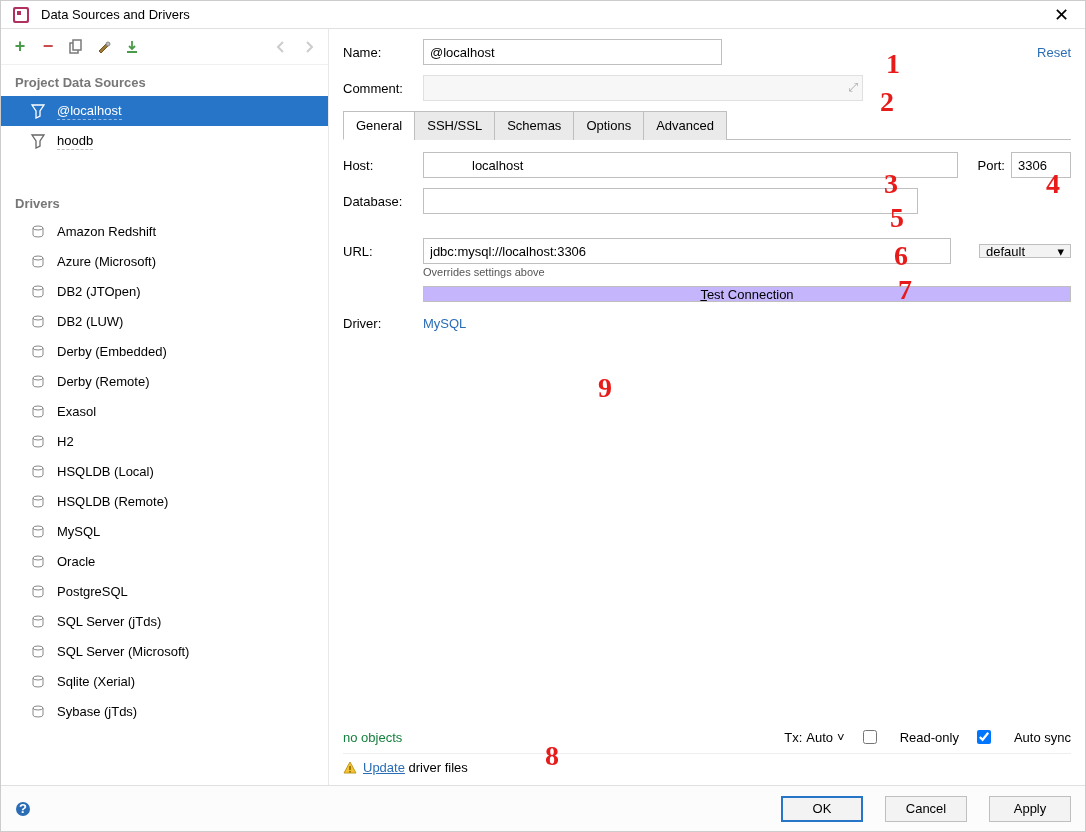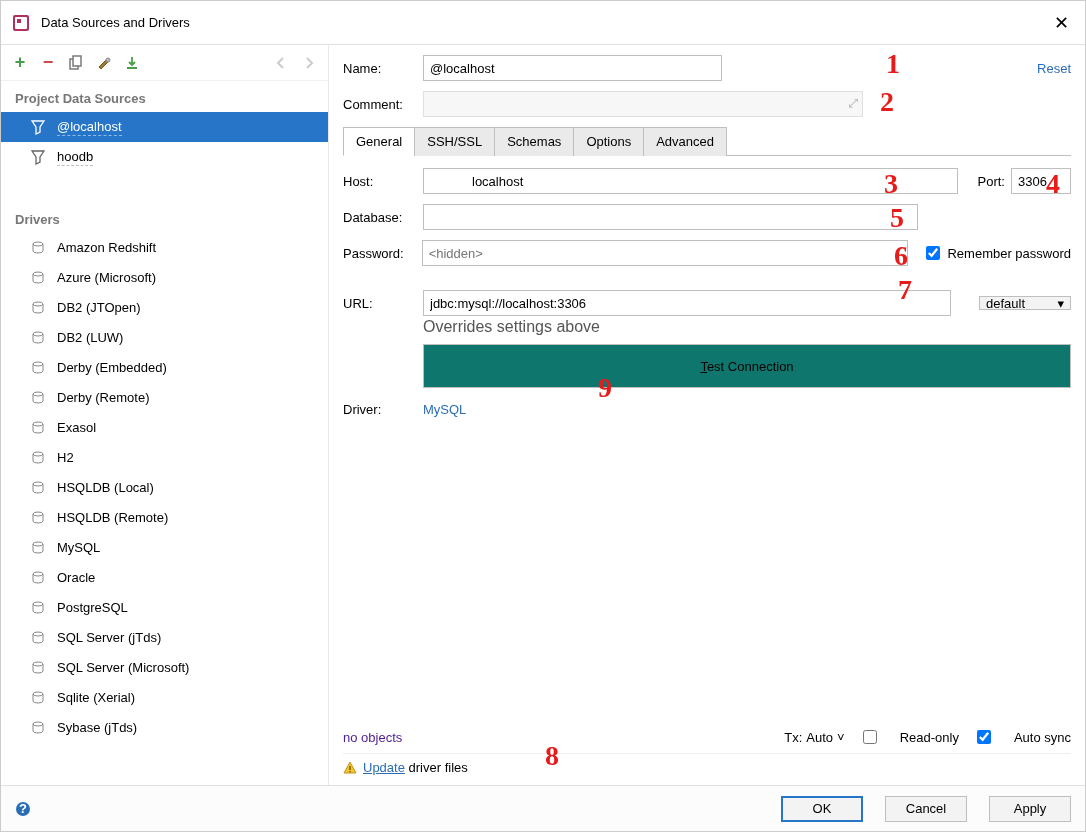--- a/index.html
+++ b/index.html
@@ -1,18 +1,18 @@
 <!DOCTYPE html>
 <html><head>
 <meta charset="utf-8">
 <style>
   * { box-sizing: border-box; font-family: "Segoe UI", Arial, sans-serif; font-size: 13px; }
   body { margin: 0; width: 1086px; height: 832px; background: #f2f2f2; overflow: hidden; position: relative; }
   .window { width: 1086px; height: 832px; background: #fff; display: flex; flex-direction: column; border: 1px solid #ccc; }
-  .titlebar { height: 44px; display: flex; align-items: center; padding: 0 10px; border-bottom: 1px solid #e0e0e0; }
+  .titlebar { height: 28px; display: flex; align-items: center; padding: 0 10px; border-bottom: 1px solid #e0e0e0; }
   .titlebar .logo { width: 20px; height: 20px; margin-right: 10px; }
   .titlebar .title { flex: 1; font-size: 13px; }
   .titlebar .close { font-size: 18px; cursor: pointer; padding: 0 6px; }
   .body { flex: 1; display: flex; min-height: 0; }
   .sidebar { width: 328px; border-right: 1px solid #e8e8e8; display: flex; flex-direction: column; background: #fff; overflow: hidden; }
   .toolbar { height: 36px; display: flex; align-items: center; padding: 0 8px; gap: 6px; border-bottom: 1px solid #f0f0f0; }
   .toolbar .tbtn { width: 22px; height: 22px; display: flex; align-items: center; justify-content: center; cursor: pointer; }
   .toolbar .spacer { flex: 1; }
   .section-head { color: #777; font-weight: 600; padding: 10px 14px 6px; font-size: 13px; }
   .item { height: 30px; display: flex; align-items: center; padding: 0 14px 0 28px; cursor: pointer; gap: 10px; }
@@ -39,28 +39,28 @@
   .form-row .lbl { width: 80px; }
   .form-row input { height: 26px; padding: 2px 6px; border: 1px solid #bfbfbf; background: #fff; }
   .form-row .flex { flex: 1; min-width: 0; padding-left: 48px; }
   .port-lbl { margin-left: 20px; margin-right: 6px; }
   .port-input { width: 60px; }
   .remember { margin-left: 14px; display: flex; align-items: center; gap: 4px; font-size: 12px; white-space: nowrap; }
   .url-row { display: flex; align-items: center; margin-top: 14px; }
   .url-row .lbl { width: 80px; }
   .url-row input { flex: 1; min-width: 0; height: 26px; padding: 2px 6px; border: 1px solid #bfbfbf; }
   .url-select { width: 92px; height: 14px; margin-left: 28px; border: 1px solid #bfbfbf; background: #f3f3f3; display: flex; align-items: center; justify-content: space-between; padding: 0 6px; cursor: pointer; }
-  .override { margin-left: 80px; font-size: 16px; color: #555; margin-top: 2px; margin-bottom: 8px; }
-  .test-btn { margin-left: 80px; height: 44px; padding: 0 16px; border: 1px solid #bfbfbf; background: #0f766e; cursor: pointer; }
+  .override { margin-left: 80px; font-size: 11px; color: #555; margin-top: 2px; margin-bottom: 8px; }
+  .test-btn { margin-left: 80px; height: 16px; padding: 0 16px; border: 1px solid #bfbfbf; background: #c4b5fd; cursor: pointer; }
   .driver-row { margin-top: 14px; display: flex; }
   .driver-row .lbl { width: 80px; }
   .driver-link { color: #2a6db5; cursor: pointer; }
   .main-bottom { margin-top: auto; padding-top: 8px; }
   .status-row { display: flex; align-items: center; padding: 6px 0; }
-  .status-row .noobj { color: #4c1d95; }
+  .status-row .noobj { color: #15803d; }
   .status-row .right { margin-left: auto; display: flex; align-items: center; gap: 14px; }
   .tx { display: flex; align-items: center; gap: 4px; cursor: pointer; }
   .chk { display: flex; align-items: center; gap: 20px; }
   .update-row { display: flex; align-items: center; gap: 6px; padding: 6px 0 10px; border-top: 1px solid #eee; }
   .update-link { color: #2a6db5; text-decoration: underline; cursor: pointer; }
   .footer { height: 46px; border-top: 1px solid #e0e0e0; display: flex; align-items: center; padding: 0 14px; gap: 10px; background: #fcfcfc; }
   .footer .help { color: #2a6db5; }
   .footer .btns { margin-left: auto; display: flex; gap: 22px; }
   .footer button { width: 82px; height: 26px; border: 1px solid #bfbfbf; background: #f3f3f3; cursor: pointer; }
   .footer button.primary { border: 2px solid #2675c9; }
@@ -326,28 +326,20 @@
       <div class="form-row">
         <span class="lbl">Host:</span>
         <input class="flex" value="localhost" style="">
         <span class="port-lbl">Port:</span>
         <input class="port-input" value="3306" style="">
       </div>
       <div class="form-row">
         <span class="lbl">Database:</span>
         <input style="width: 495px;" value="">
       </div>
-      <div class="form-row">
-        <span class="lbl">Password:</span>
-        <input style="width: 495px;" placeholder="&lt;hidden&gt;">
-        <label class="remember">
-          <input type="checkbox" checked="" style="">
-          <span>Remember password</span>
-        </label>
-      </div>
 
       <div class="url-row">
         <span class="lbl">URL:</span>
         <input value="jdbc:mysql://localhost:3306" style="">
         <div class="url-select">
           <span>default</span>
           <span>▾</span>
         </div>
       </div>
       <div class="override">Overrides settings above</div>

